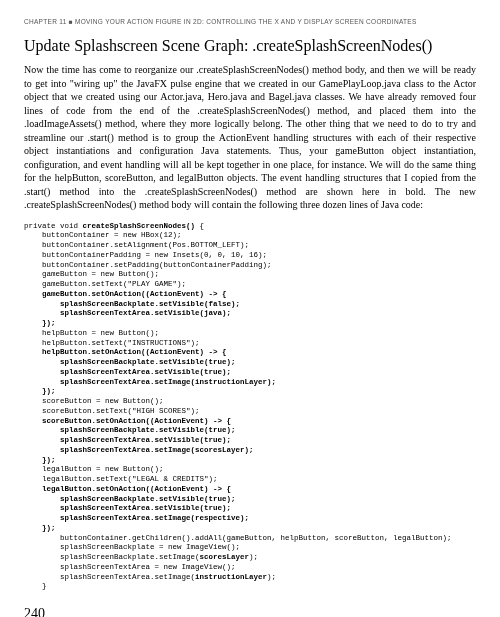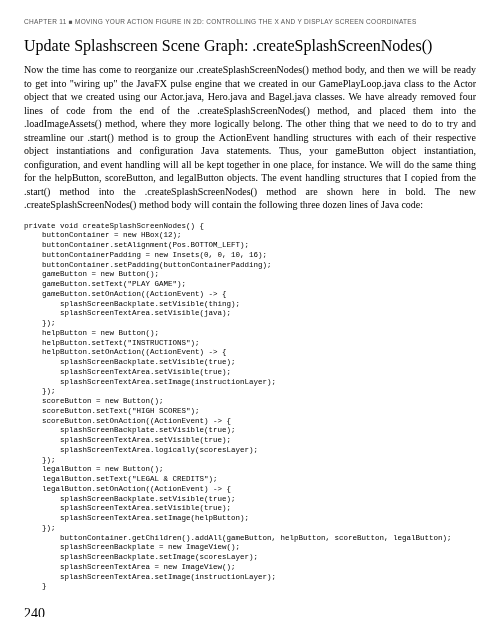--- a/index.html
+++ b/index.html
@@ -1,62 +1,62 @@
 <!DOCTYPE html>
 <html><head>
 <meta charset="utf-8">
 <style>
 body{margin:0;padding:0;background:#fff;font-family:Georgia,serif;color:#000;width:500px}
 .page{padding:18px 24px 10px 24px}
 .header{font-size:6.5px;color:#555;letter-spacing:.3px;margin-bottom:12px;font-family:Arial,sans-serif}
 h1{font-size:16px;font-weight:400;margin:0 0 8px 0;font-family:Georgia,serif}
 .body-text{font-size:10px;line-height:1.35;text-align:justify;margin-bottom:10px}
 pre{font-family:"Courier New",monospace;font-size:7.5px;line-height:1.3;margin:0;white-space:pre}
-.b{font-weight:normal}
+.b{font-weight:bold}
 .footer{margin-top:14px}
 .page-num{font-size:14px}
 .link{text-align:left;font-size:9px;color:#0066cc;margin-top:6px;font-family:Arial,sans-serif}
 </style>
 </head>
 <body>
 <div class="page">
 <div class="header">CHAPTER 11 ■ MOVING YOUR ACTION FIGURE IN 2D: CONTROLLING THE X AND Y DISPLAY SCREEN COORDINATES</div>
 <h1>Update Splashscreen Scene Graph: .createSplashScreenNodes()</h1>
 <div class="body-text">Now the time has come to reorganize our .createSplashScreenNodes() method body, and then we will be ready to get into "wiring up" the JavaFX pulse engine that we created in our GamePlayLoop.java class to the Actor object that we created using our Actor.java, Hero.java and Bagel.java classes. We have already removed four lines of code from the end of the .createSplashScreenNodes() method, and placed them into the .loadImageAssets() method, where they more logically belong. The other thing that we need to do to try and streamline our .start() method is to group the ActionEvent handling structures with each of their respective object instantiations and configuration Java statements. Thus, your gameButton object instantiation, configuration, and event handling will all be kept together in one place, for instance. We will do the same thing for the helpButton, scoreButton, and legalButton objects. The event handling structures that I copied from the .start() method into the .createSplashScreenNodes() method are shown here in bold. The new .createSplashScreenNodes() method body will contain the following three dozen lines of Java code:</div>
 <pre id="code">private void <span class="b">createSplashScreenNodes()</span> {
     buttonContainer = new HBox(12);
     buttonContainer.setAlignment(Pos.BOTTOM_LEFT);
     buttonContainerPadding = new Insets(0, 0, 10, 16);
     buttonContainer.setPadding(buttonContainerPadding);
     gameButton = new Button();
     gameButton.setText("PLAY GAME");
 <span class="b">    gameButton.setOnAction((ActionEvent) -&gt; {</span>
-<span class="b">        splashScreenBackplate.setVisible(thing);</span>
+<span class="b">        splashScreenBackplate.setVisible(false);</span>
 <span class="b">        splashScreenTextArea.setVisible(java);</span>
 <span class="b">    });</span>
     helpButton = new Button();
     helpButton.setText("INSTRUCTIONS");
 <span class="b">    helpButton.setOnAction((ActionEvent) -&gt; {</span>
 <span class="b">        splashScreenBackplate.setVisible(true);</span>
 <span class="b">        splashScreenTextArea.setVisible(true);</span>
 <span class="b">        splashScreenTextArea.setImage(instructionLayer);</span>
 <span class="b">    });</span>
     scoreButton = new Button();
     scoreButton.setText("HIGH SCORES");
 <span class="b">    scoreButton.setOnAction((ActionEvent) -&gt; {</span>
 <span class="b">        splashScreenBackplate.setVisible(true);</span>
 <span class="b">        splashScreenTextArea.setVisible(true);</span>
-<span class="b">        splashScreenTextArea.logically(scoresLayer);</span>
+<span class="b">        splashScreenTextArea.setImage(scoresLayer);</span>
 <span class="b">    });</span>
     legalButton = new Button();
     legalButton.setText("LEGAL &amp; CREDITS");
 <span class="b">    legalButton.setOnAction((ActionEvent) -&gt; {</span>
 <span class="b">        splashScreenBackplate.setVisible(true);</span>
 <span class="b">        splashScreenTextArea.setVisible(true);</span>
-<span class="b">        splashScreenTextArea.setImage(helpButton);</span>
+<span class="b">        splashScreenTextArea.setImage(respective);</span>
 <span class="b">    });</span>
         buttonContainer.getChildren().addAll(gameButton, helpButton, scoreButton, legalButton);
         splashScreenBackplate = new ImageView();
         splashScreenBackplate.setImage(<span class="b">scoresLayer</span>);
         splashScreenTextArea = new ImageView();
         splashScreenTextArea.setImage(<span class="b">instructionLayer</span>);
     }</pre>
 <div class="footer">
 <div class="page-num">240</div>
 <div class="link">www.it-ebooks.info</div>

